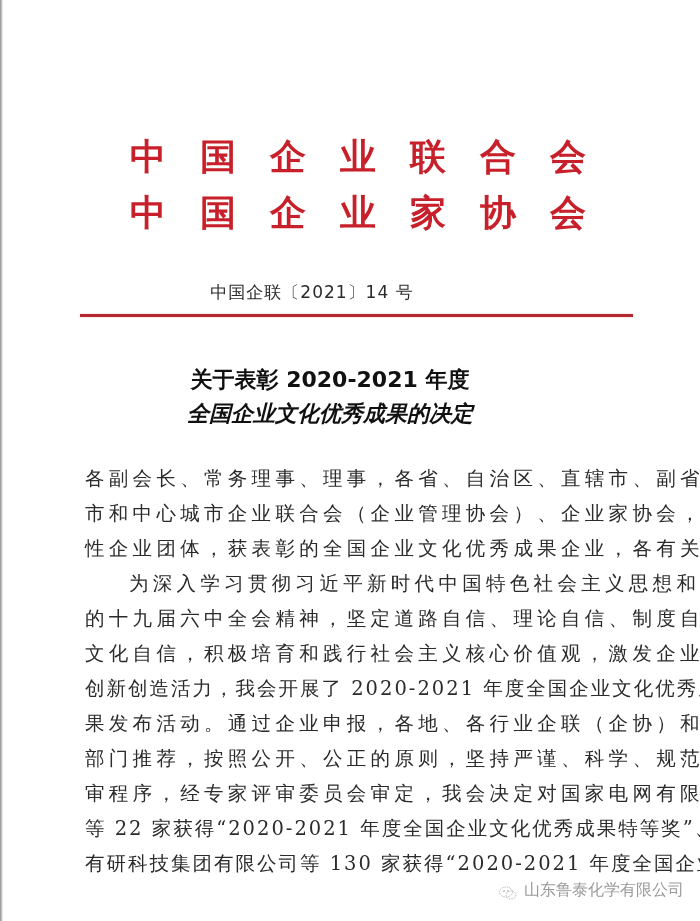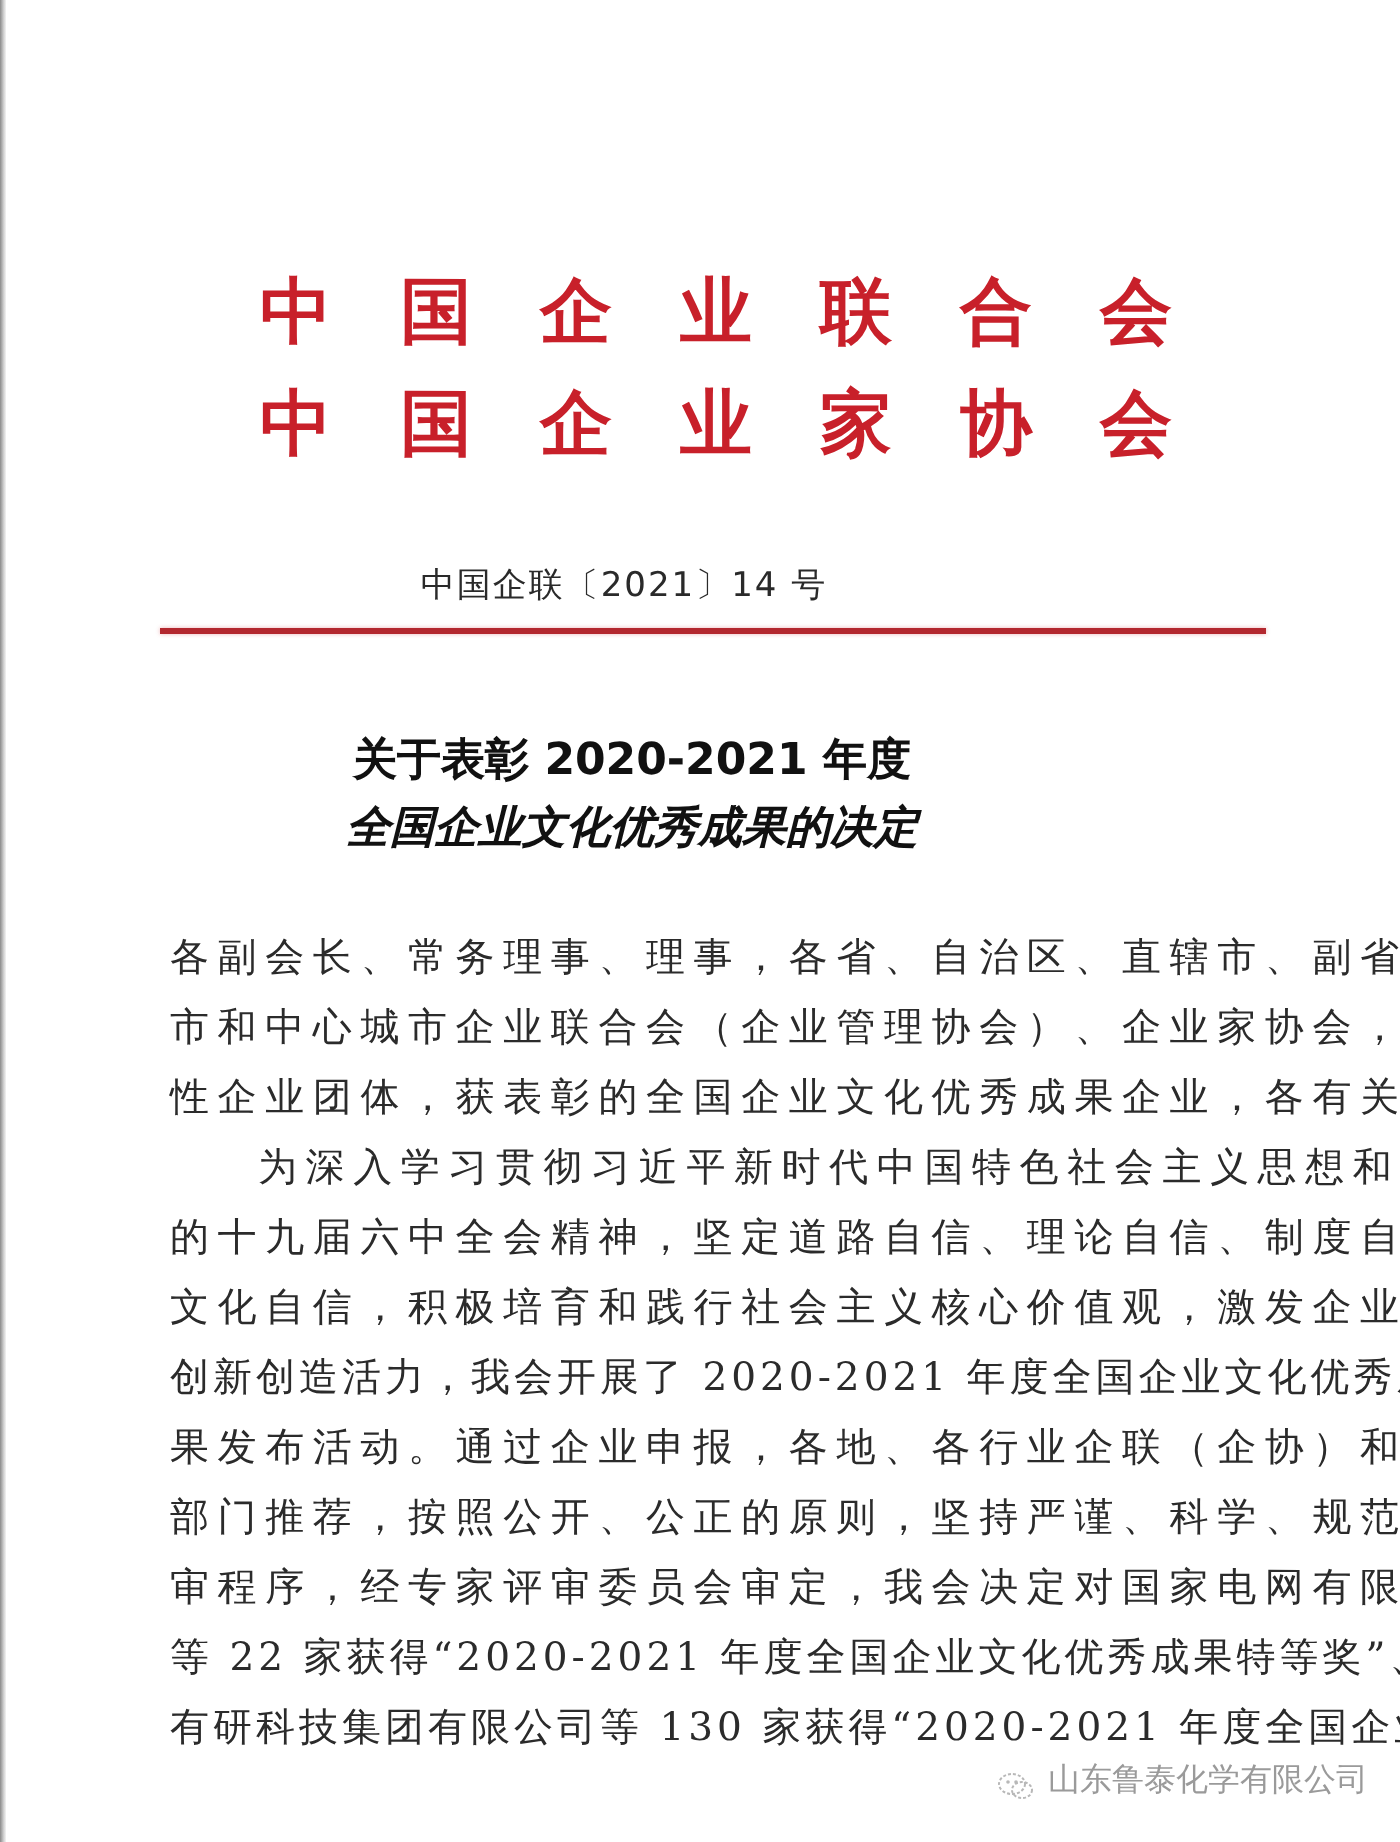--- a/index.html
+++ b/index.html
@@ -26,21 +26,21 @@
     position: absolute; top: 281px; left: 0; width: 620px; text-align: center;
     font-size: 17px; color: #2a2a2a; letter-spacing: 1px;
     font-family: "DejaVu Sans", sans-serif;
     padding-left: 4px; box-sizing: border-box;
   }
   .red-rule {
     position: absolute; top: 314px; left: 80px; width: 553px; height: 3px;
     background: #b3282f; box-shadow: 0 0 2px rgba(200,40,50,0.35);
   }
   .title {
-    position: absolute; left: 0; width: 632px; text-align: center;
+    position: absolute; left: 14px; width: 632px; text-align: center;
     font-family: "DejaVu Sans", sans-serif; font-weight: bold;
     font-size: 22px; color: #111;
   }
   .title-1 { top: 365px; }
   .title-2 { top: 399px; font-style: italic; }
   .body-text {
     position: absolute; left: 85px; top: 461px; width: 545px;
     font-family: "DejaVu Serif", serif; font-size: 19.5px; color: #2b2b2b;
   }
   .body-line {

